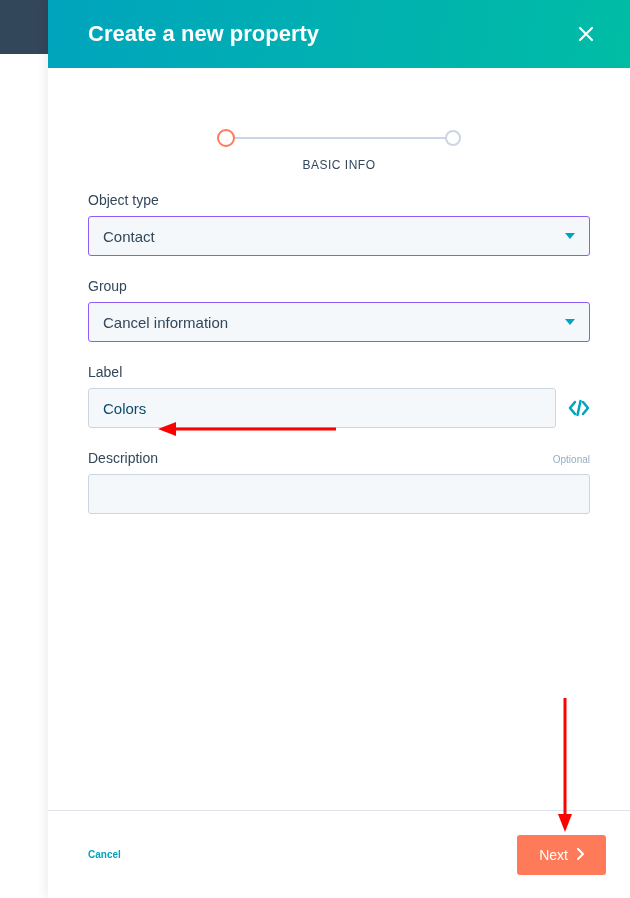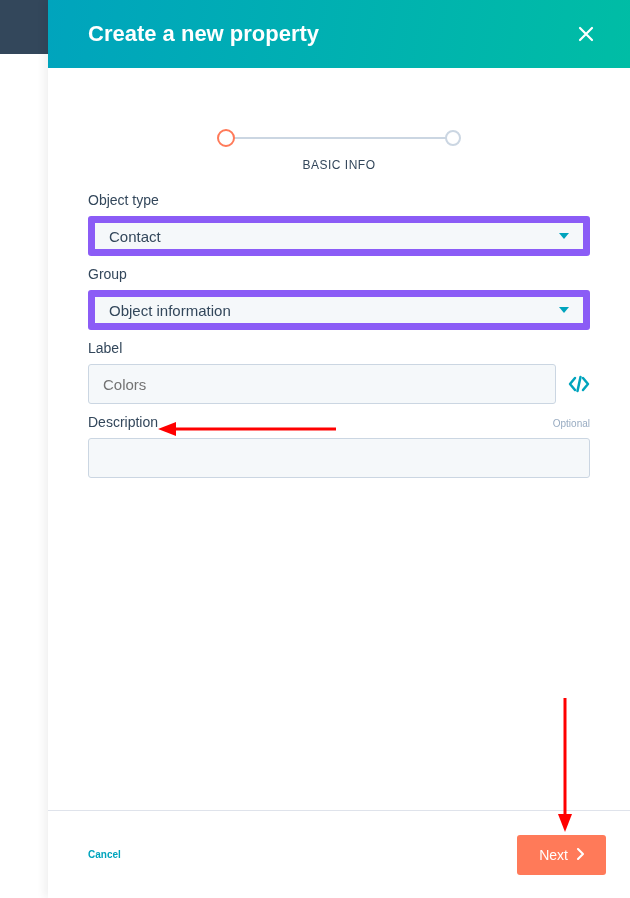--- a/index.html
+++ b/index.html
@@ -124,21 +124,21 @@
 
     .stepper-label {
       margin-top: 10px;
       font-size: 12px;
       letter-spacing: 0.5px;
       color: #33475b;
       font-weight: 500;
     }
 
     .form-group {
-      margin-bottom: 10px;
+      margin-bottom: 22px;
     }
 
     .label-row {
       display: flex;
       justify-content: space-between;
       align-items: baseline;
       margin-bottom: 8px;
     }
 
     .field-label {
@@ -148,21 +148,21 @@
     }
 
     .optional-tag {
       font-size: 10px;
       color: #99acc2;
     }
 
     .select-control {
       position: relative;
       background: #f5f8fa;
-      border: 7px solid #8b5cf6;
+      border: 1px solid #8b5cf6;
       border-radius: 3px;
       height: 40px;
       display: flex;
       align-items: center;
       padding: 0 14px;
       cursor: pointer;
     }
 
     .select-value {
       font-size: 15px;
@@ -186,21 +186,21 @@
     }
 
     .text-input {
       flex: 1;
       background: #f5f8fa;
       border: 1px solid #cbd6e2;
       border-radius: 3px;
       height: 40px;
       padding: 0 14px;
       font-size: 15px;
-      color: #737373;
+      color: #0c4a6e;
       font-family: inherit;
       outline: none;
     }
 
     .text-input.full {
       width: 100%;
     }
 
     .code-icon-btn {
       color: #00a4bd;
@@ -291,21 +291,21 @@
         <span class="select-value">Contact</span>
         <span class="select-caret"></span>
       </div>
     </div>
 
     <div class="form-group">
       <div class="label-row">
         <div class="field-label">Group</div>
       </div>
       <div class="select-control">
-        <span class="select-value">Object information</span>
+        <span class="select-value">Cancel information</span>
         <span class="select-caret"></span>
       </div>
     </div>
 
     <div class="form-group">
       <div class="label-row">
         <div class="field-label">Label</div>
       </div>
       <div class="input-row">
         <input type="text" class="text-input" value="Colors" style="">

